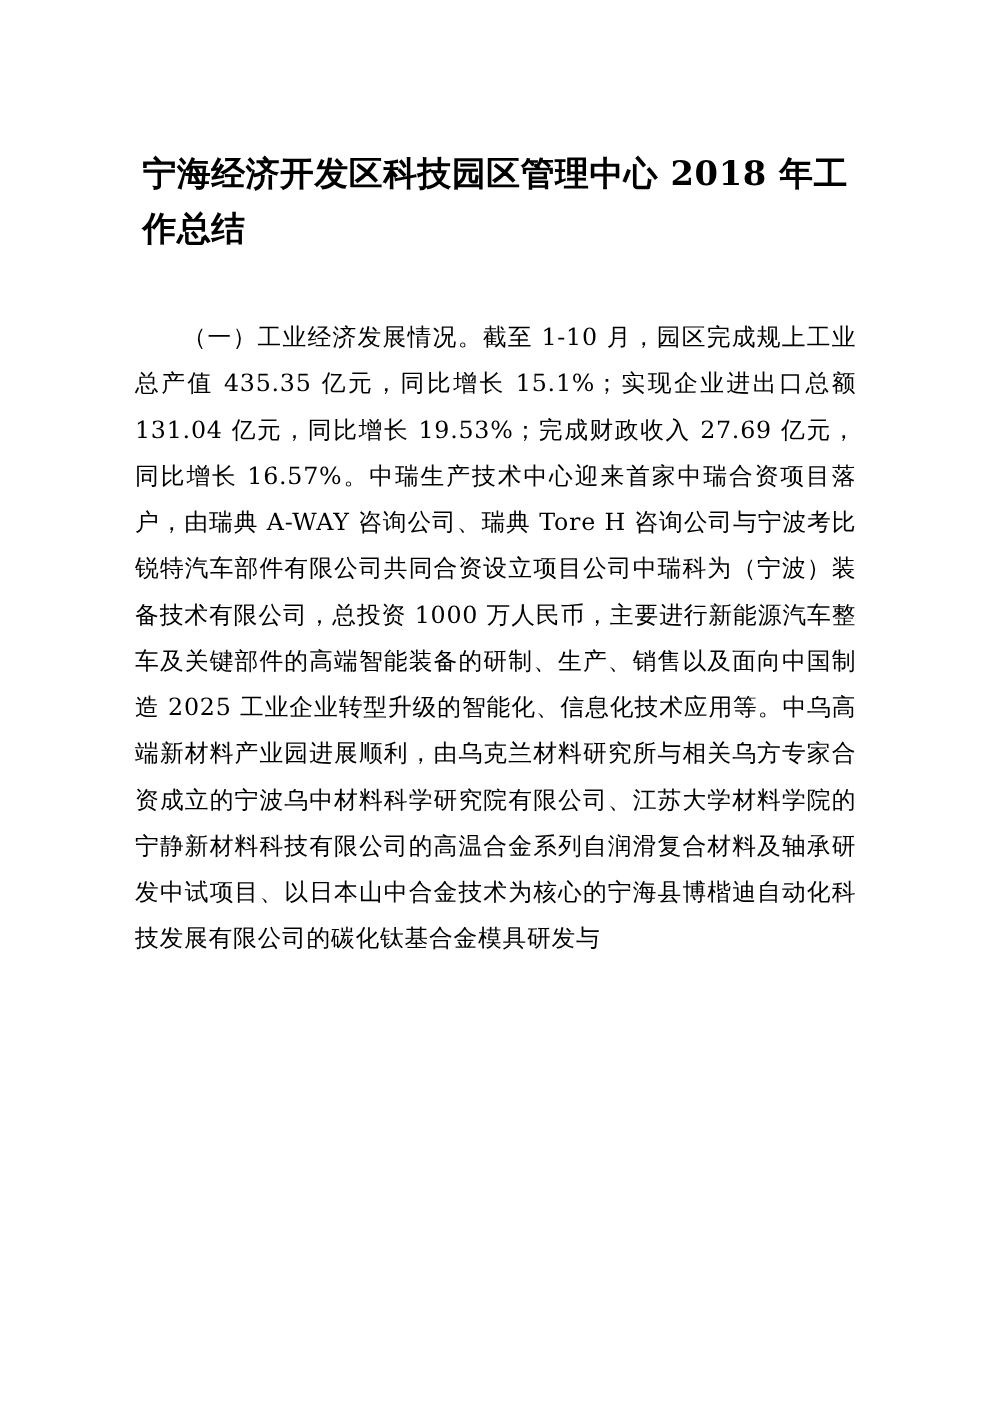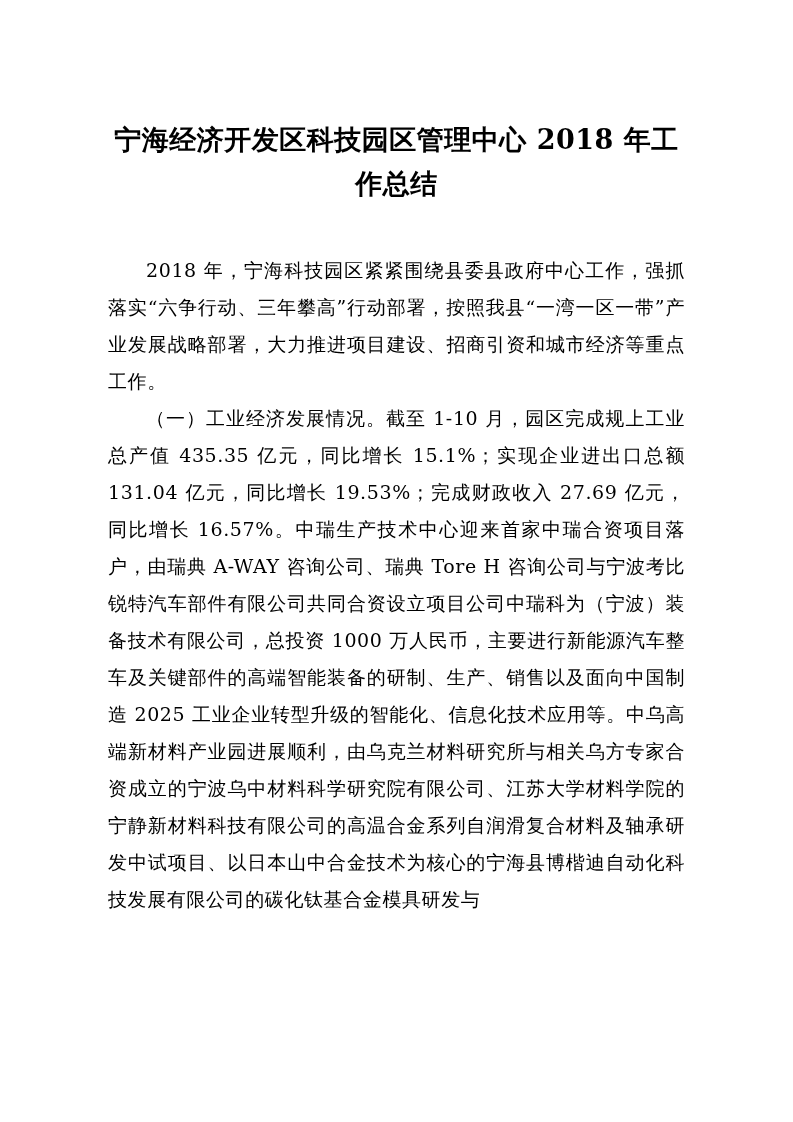--- a/index.html
+++ b/index.html
@@ -19,21 +19,21 @@
     width: 793px;
     height: 1122px;
     padding: 118px 108px 0 108px;
     background: #ffffff;
   }
   .doc-title {
     font-family: "DejaVu Serif", "Liberation Serif", serif;
     font-weight: bold;
     font-size: 27px;
     line-height: 44px;
-    text-align: center;
+    text-align: left;
     letter-spacing: 0.5px;
     margin: 0 0 0 0;
     padding: 0 6px;
   }
   .title-spacer {
     height: 46px;
   }
   .body-text {
     font-family: "DejaVu Serif", "Liberation Serif", serif;
     font-size: 19px;
@@ -59,18 +59,17 @@
 </style>
 </head>
 <body>
 
 <div class="page">
 
   <h1 class="doc-title">宁海经济开发区科技园区管理中心 2018 年工作总结</h1>
 
   <div class="title-spacer"></div>
 
-  <p class="body-text para">2018 年，宁海科技园区紧紧围绕县委县政府中心工作，强抓落实“六争行动、三年攀高”行动部署，按照我县“一湾一区一带”产业发展战略部署，大力推进项目建设、招商引资和城市经济等重点工作。</p>
 
 
   <p class="body-text para">（一）工业经济发展情况。截至 1-10 月，园区完成规上工业总产值 435.35 亿元，同比增长 15.1%；实现企业进出口总额 131.04 亿元，同比增长 19.53%；完成财政收入 27.69 亿元，同比增长 16.57%。中瑞生产技术中心迎来首家中瑞合资项目落户，由瑞典 A-WAY 咨询公司、瑞典 Tore H 咨询公司与宁波考比锐特汽车部件有限公司共同合资设立项目公司中瑞科为（宁波）装备技术有限公司，总投资 1000 万人民币，主要进行新能源汽车整车及关键部件的高端智能装备的研制、生产、销售以及面向中国制造 2025 工业企业转型升级的智能化、信息化技术应用等。中乌高端新材料产业园进展顺利，由乌克兰材料研究所与相关乌方专家合资成立的宁波乌中材料科学研究院有限公司、江苏大学材料学院的宁静新材料科技有限公司的高温合金系列自润滑复合材料及轴承研发中试项目、以日本山中合金技术为核心的宁海县博楷迪自动化科技发展有限公司的碳化钛基合金模具研发与</p>
 
 </div>
 
 </body></html>

